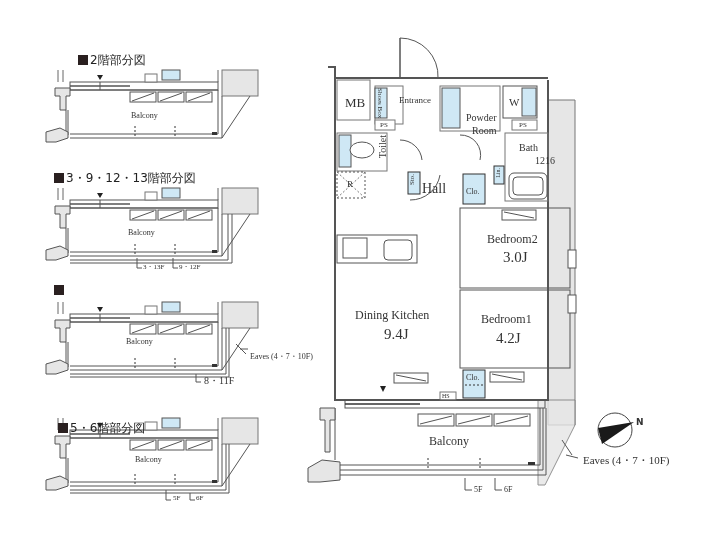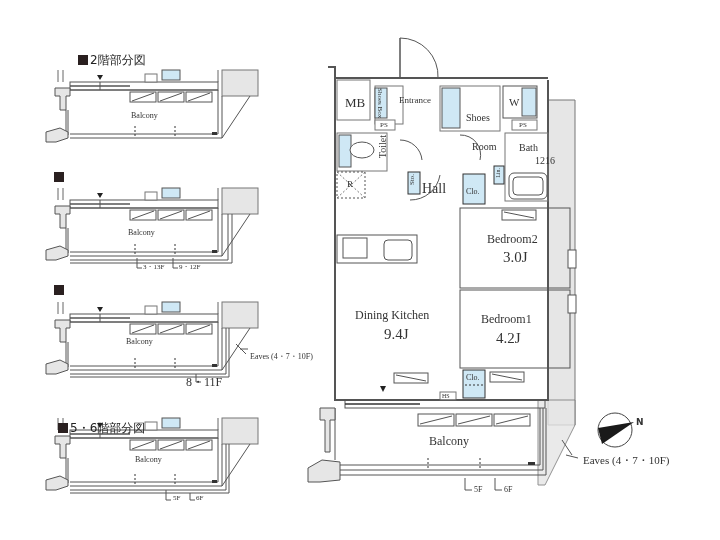--- a/index.html
+++ b/index.html
@@ -194,40 +194,40 @@
   <g>
     <circle cx="615" cy="430" r="17" fill="#fff" stroke="#444"></circle>
     <polygon points="598,428 634,422 602,444" fill="#1a1a1a"></polygon>
   </g>
 </svg>
 </div>
 
 <div class="sec-title" style="left:54px;top:52px;margin-left:24px;"><span class="sq"></span><span>2階部分図</span></div>
 <div class="lbl small" style="left:131px;top:112px;">Balcony</div>
 
-<div class="sec-title" style="left:54px;top:170px;"><span class="sq"></span></div>
+<div class="sec-title" style="left:54px;top:170px;"><span class="sq"></span><span>3・9・12・13階部分図</span></div>
 <div class="lbl small" style="left:128px;top:229px;">Balcony</div>
 <div class="lbl small" style="left:143px;top:264px;font-size:7px;">3・13F</div>
 <div class="lbl small" style="left:179px;top:264px;font-size:7px;">9・12F</div>
 
 <div class="sec-title" style="left:54px;top:283px;"><span class="sq"></span></div>
 <div class="lbl small" style="left:126px;top:338px;">Balcony</div>
-<div class="lbl small" style="left:186px;top:376px;font-size:12px;">8・11F</div>
+<div class="lbl small" style="left:204px;top:376px;font-size:10px;">8・11F</div>
 <div class="lbl small" style="left:250px;top:353px;">Eaves (4・7・10F)</div>
 
 <div class="sec-title" style="left:58px;top:420px;"><span class="sq"></span><span>5・6階部分図</span></div>
 <div class="lbl small" style="left:135px;top:456px;">Balcony</div>
 <div class="lbl small" style="left:173px;top:495px;font-size:7px;">5F</div>
 <div class="lbl small" style="left:196px;top:495px;font-size:7px;">6F</div>
 
 <div class="lbl" style="left:345px;top:96px;font-size:13px;">MB</div>
 <div class="lbl vert" style="left:376px;top:88px;font-size:7px;">Shoes Box</div>
 <div class="lbl" style="left:399px;top:96px;font-size:9px;">Entrance</div>
-<div class="lbl" style="left:466px;top:113px;font-size:10px;">Shoes</div>
-<div class="lbl" style="left:472px;top:126px;font-size:10px;margin-top:16px;">Room</div>
+<div class="lbl" style="left:466px;top:113px;font-size:10px;">Powder</div>
+<div class="lbl" style="left:472px;top:126px;font-size:10px;">Room</div>
 <div class="lbl" style="left:509px;top:97px;font-size:11px;">W</div>
 <div class="lbl" style="left:380px;top:122px;font-size:7px;">PS</div>
 <div class="lbl" style="left:519px;top:122px;font-size:7px;">PS</div>
 <div class="lbl vert" style="left:378px;top:135px;transform:rotate(180deg);font-size:10px;">Toilet</div>
 <div class="lbl" style="left:422px;top:143px;font-size:14px;margin-top:39px;">Hall</div>
 <div class="lbl" style="left:519px;top:143px;font-size:10px;">Bath</div>
 <div class="lbl" style="left:519px;top:156px;font-size:10px;margin-left:16px;">1216</div>
 <div class="lbl" style="left:347px;top:180px;font-size:9px;">R</div>
 <div class="lbl vert" style="left:409px;top:174px;transform:rotate(180deg);font-size:7px;">Sto.</div>
 <div class="lbl vert" style="left:495px;top:168px;transform:rotate(180deg);font-size:6px;">Lin.</div>

